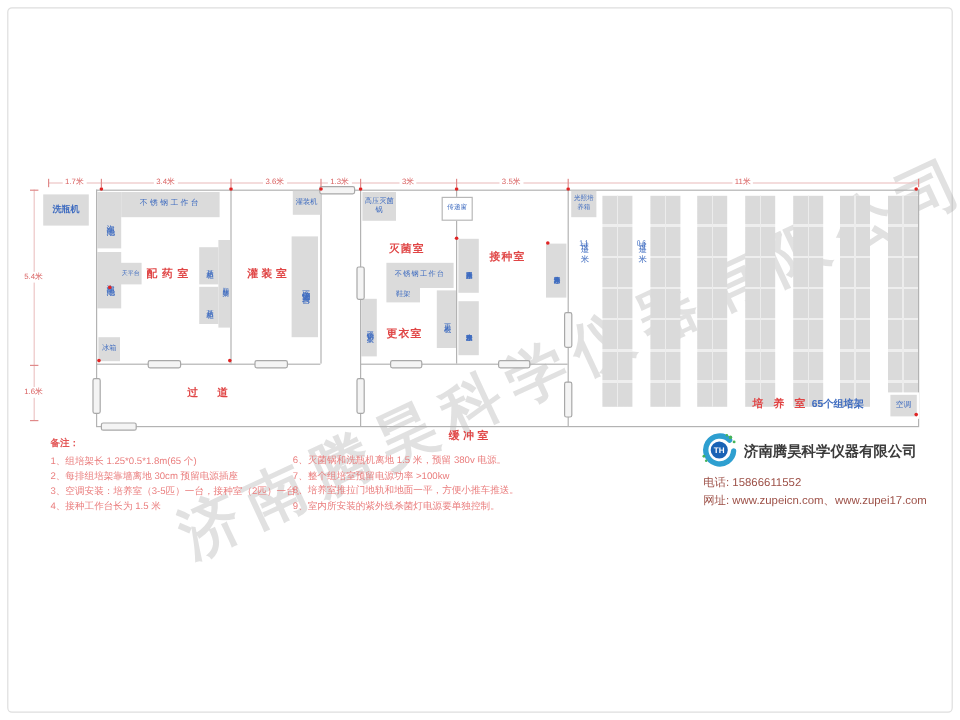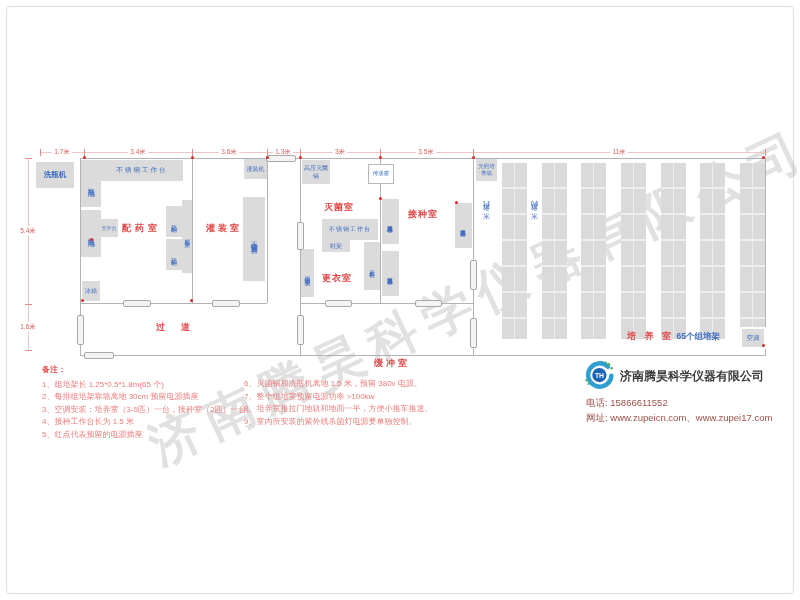--- a/index.html
+++ b/index.html
@@ -206,21 +206,20 @@
       <span>过道</span><span class="num">0.6</span><span>米</span>
     </div>
   </div>
 
   <div class="notes">
     <div class="ttl">备注：</div>
     <div>1、组培架长 1.25*0.5*1.8m(65 个)</div>
     <div>2、每排组培架靠墙离地 30cm 预留电源插座</div>
     <div>3、空调安装：培养室（3-5匹）一台，接种室（2匹）一台。</div>
     <div>4、接种工作台长为 1.5 米</div>
-    <div>5、红点代表预留的电源插座</div>
   </div>
   <div class="notes2">
     <div>6、灭菌锅和洗瓶机离地 1.5 米，预留 380v 电源。</div>
     <div>7、整个组培室预留电源功率 &gt;100kw</div>
     <div>8、培养室推拉门地轨和地面一平，方便小推车推送。</div>
     <div>9、室内所安装的紫外线杀菌灯电源要单独控制。</div>
   </div>
 
   <div class="company">
     <svg width="30" height="30" viewBox="0 0 40 40" style="position:absolute;left:0;top:2px;">

